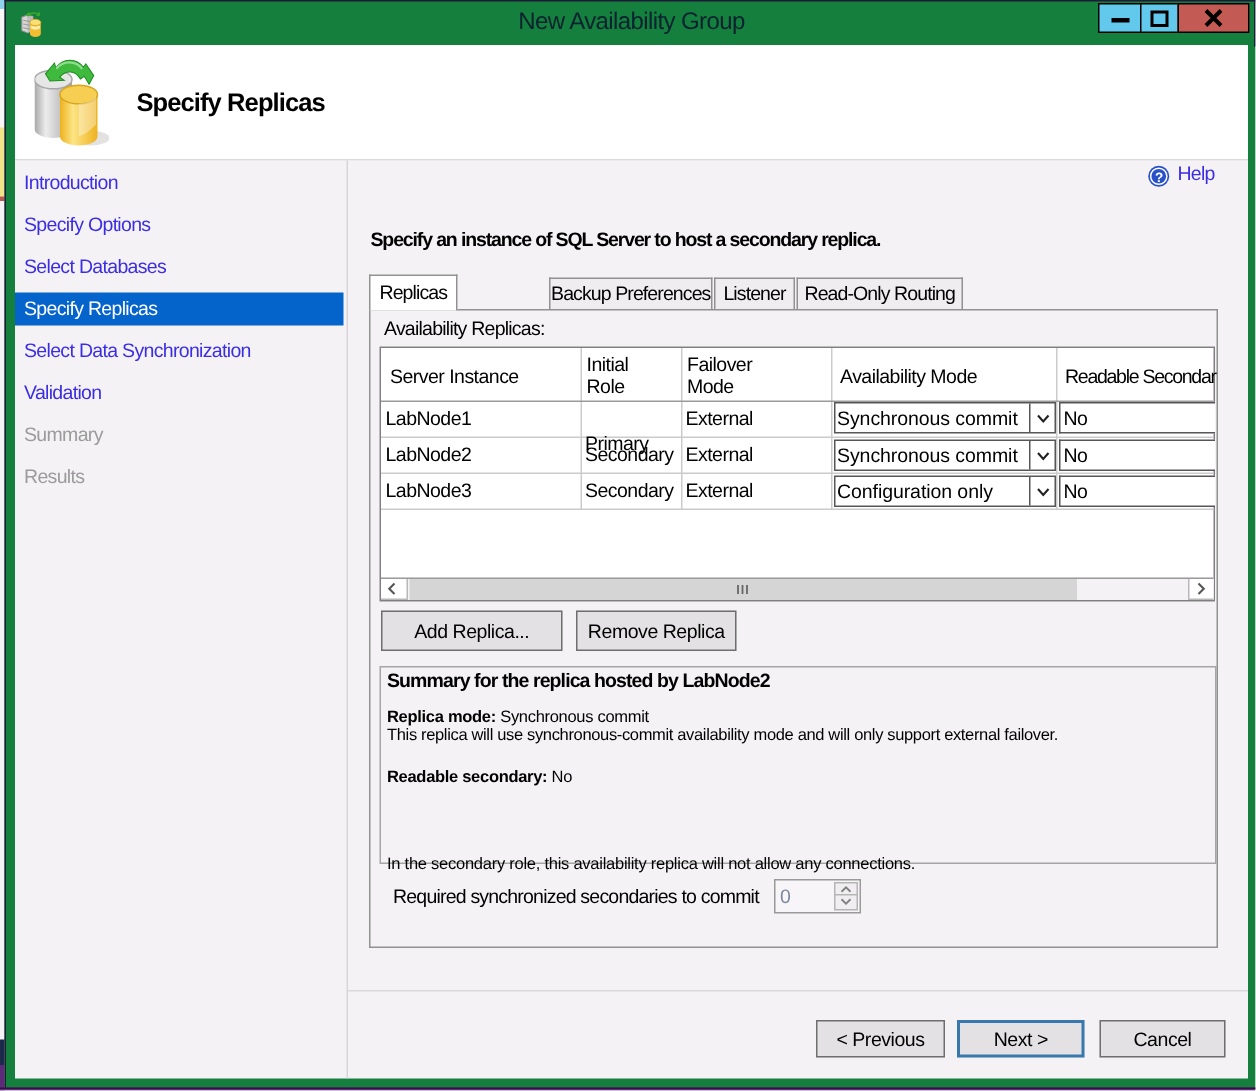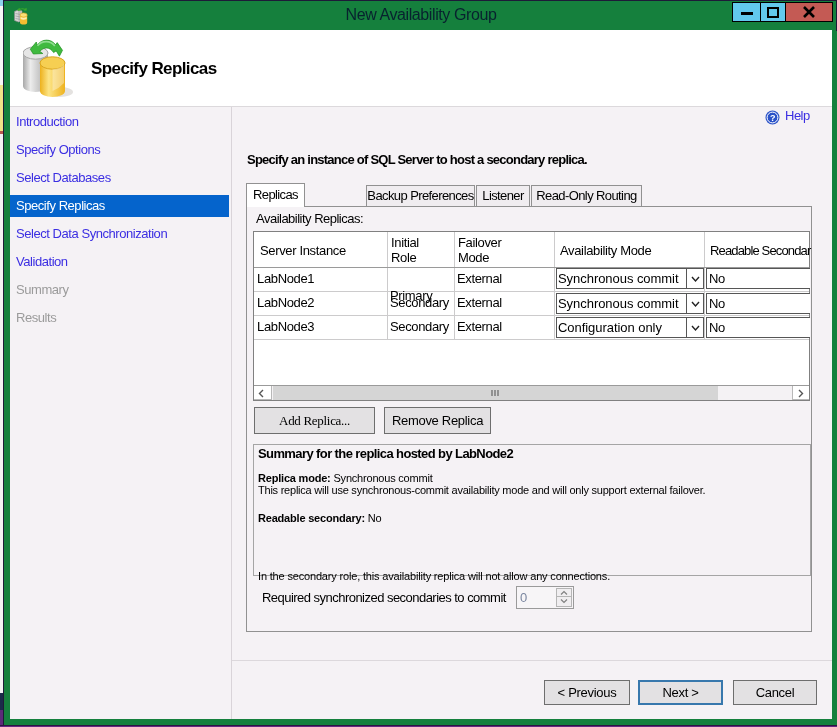--- a/index.html
+++ b/index.html
@@ -205,21 +205,21 @@
               </svg></div>
           <div style="position:absolute;left:19px;top:0;width:445px;height:14px;background:#d5d5d5;"><svg width="445" height="14">
                 <path d="M219 4 v6 M222 4 v6 M225 4 v6" stroke="#666" stroke-width="1.2"></path>
               </svg></div>
           <div style="position:absolute;right:0;top:0;width:17px;height:14px;background:#ffffff;border:1px solid #b8b8b8;border-top:none;border-right:none;"><svg width="15" height="13">
                 <path d="M6 3 L9.5 6.5 L6 10" fill="none" stroke="#555" stroke-width="1.4"></path>
               </svg></div>
         </div>
       </div>
 
-      <div class="btn abs" style="left:22px;top:300px;width:121px;height:27px;line-height:25px;font-family:Liberation Serif, serif;">Add Replica...</div>
+      <div class="btn abs" style="left:22px;top:300px;width:121px;height:27px;line-height:25px;">Add Replica...</div>
       <div class="btn abs" style="left:152px;top:300px;width:107px;height:27px;line-height:25px;">Remove Replica</div>
 
       <div id="sumbox" class="abs">
         <div class="sum" style="top:1px;font-size:13px;font-weight:bold;letter-spacing:-0.6px;">Summary for the replica hosted by LabNode2</div>
         <div class="sum" style="top:27px;font-size:11px;letter-spacing:-0.2px;"><b>Replica mode:</b> Synchronous commit</div>
         <div class="sum" style="top:39px;font-size:11px;letter-spacing:-0.23px;">This replica will use synchronous-commit availability mode and will only support external failover.</div>
         <div class="sum" style="top:67px;font-size:11px;letter-spacing:-0.2px;"><b>Readable secondary:</b> No</div>
         <div class="sum" style="top:80px;font-size:11px;letter-spacing:-0.17px;margin-top:45px;">In the secondary role, this availability replica will not allow any connections.</div>
       </div>
 

